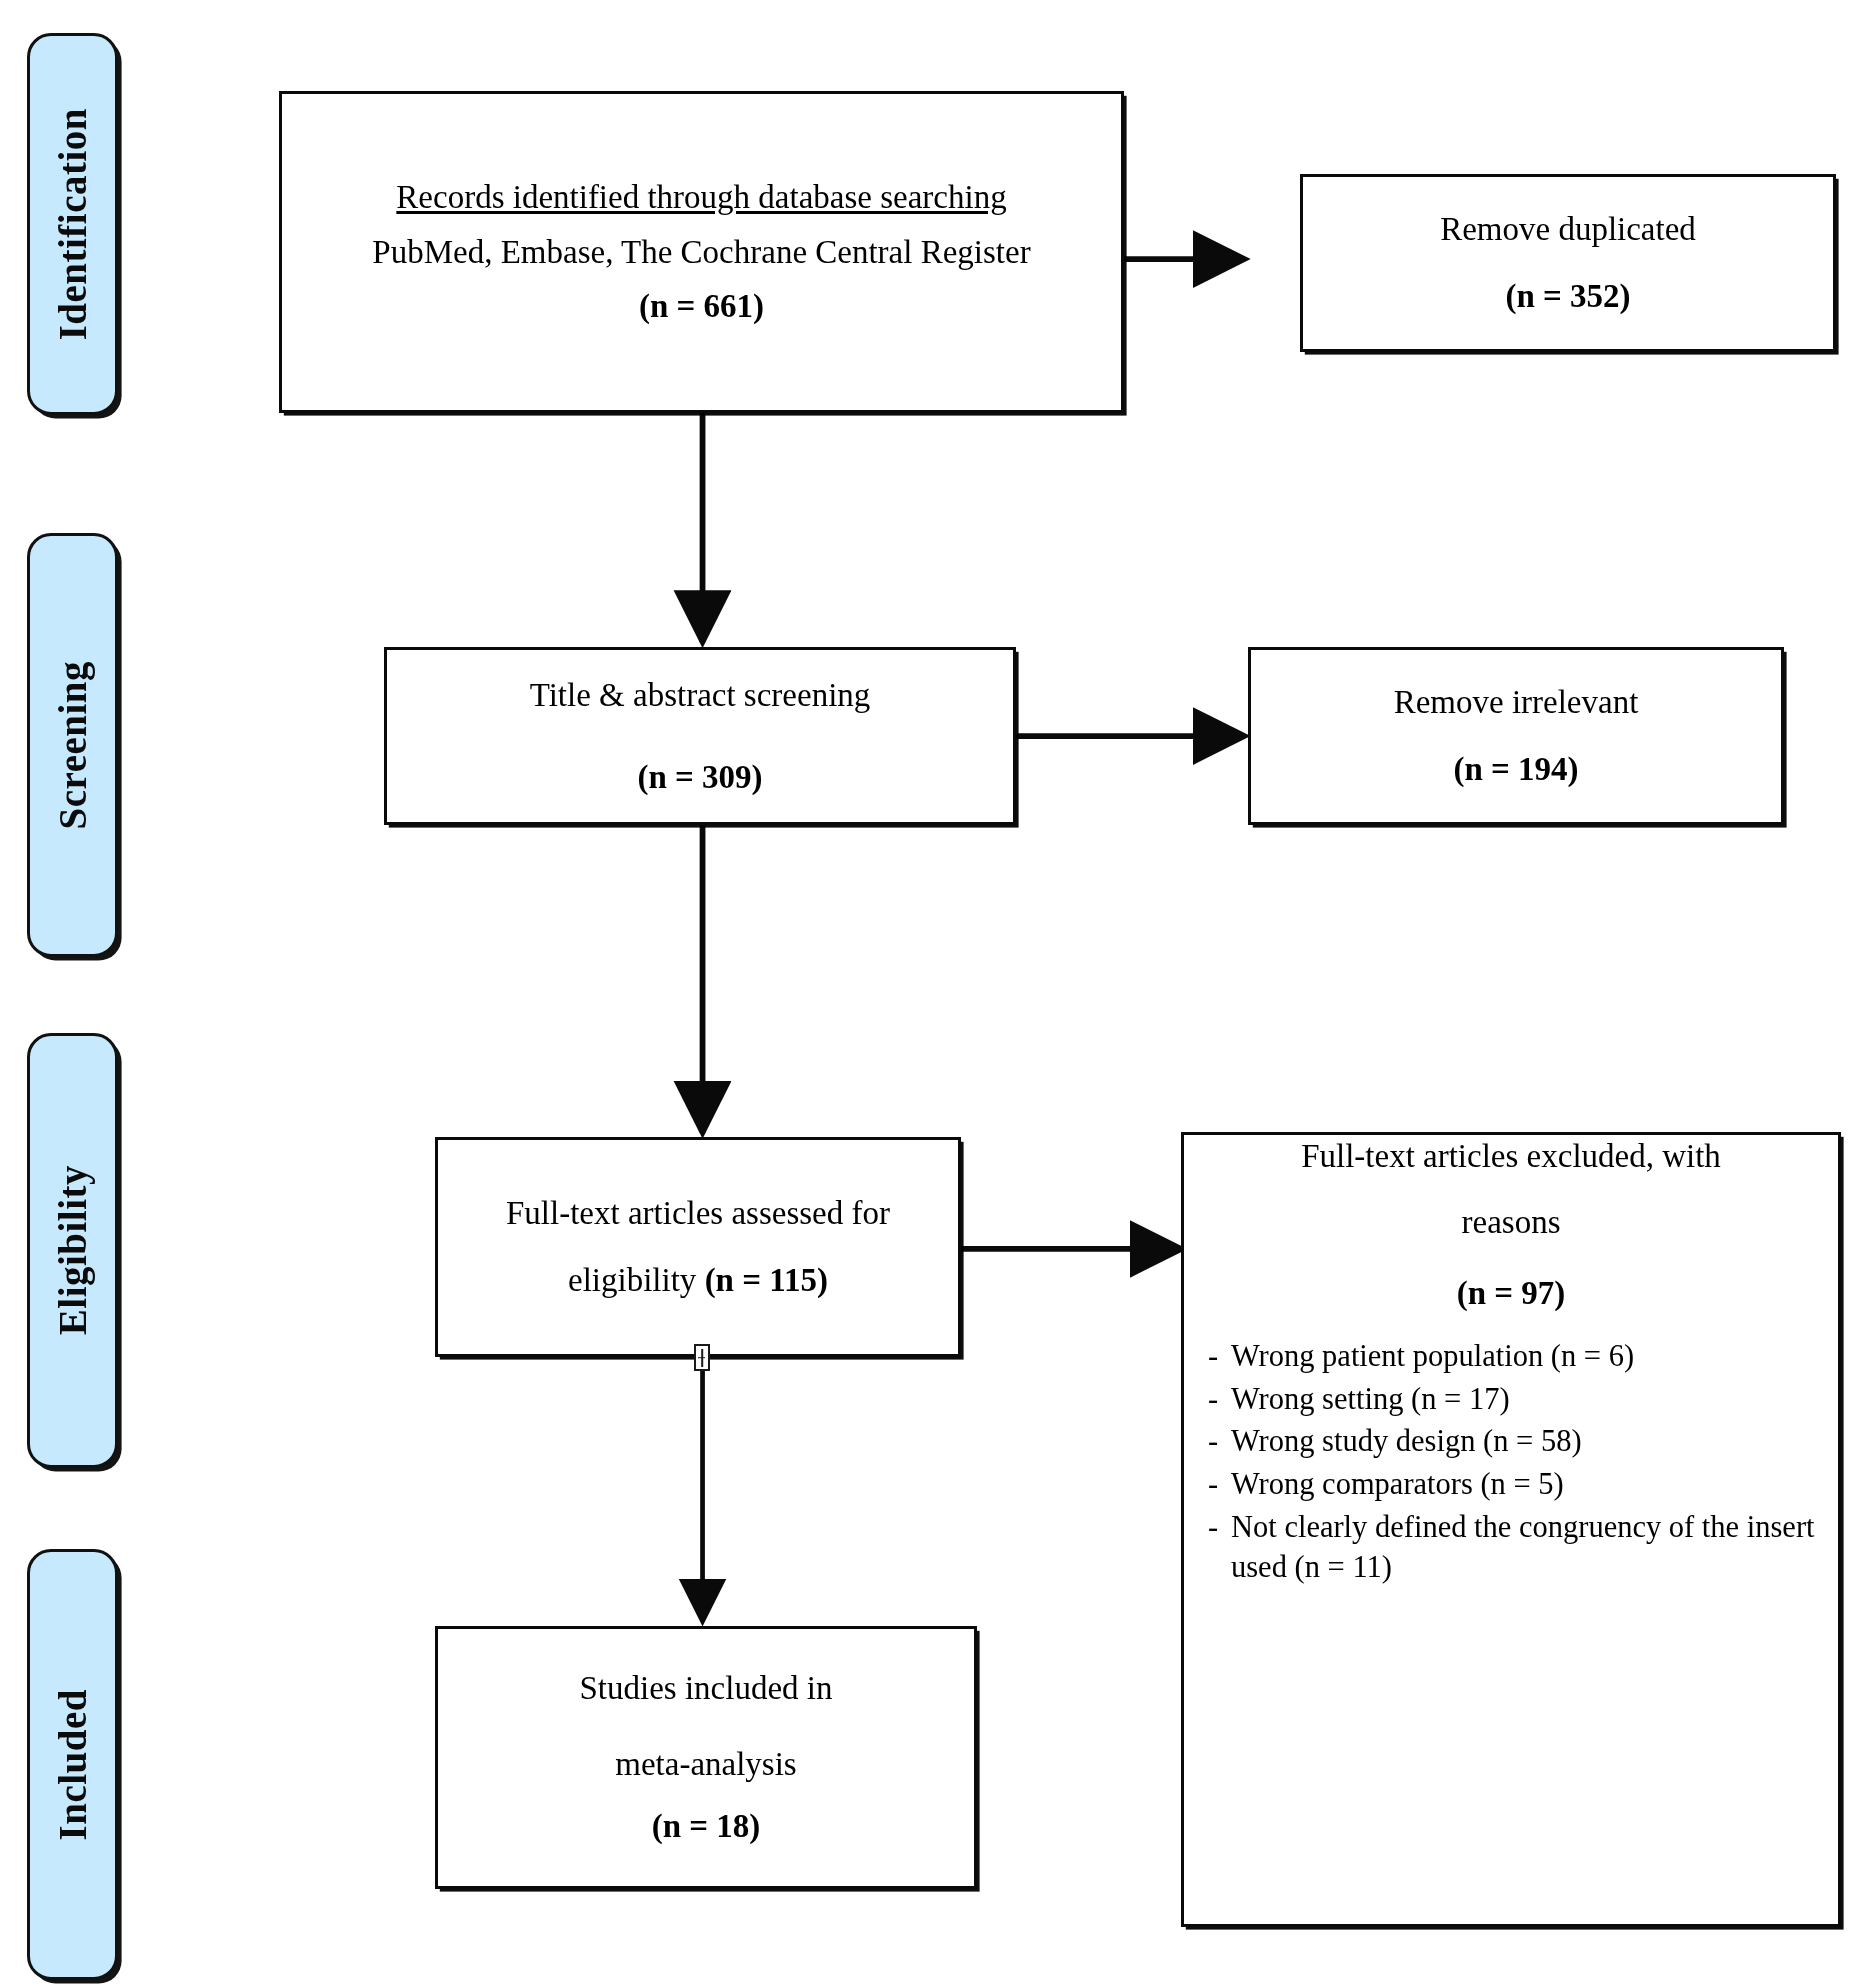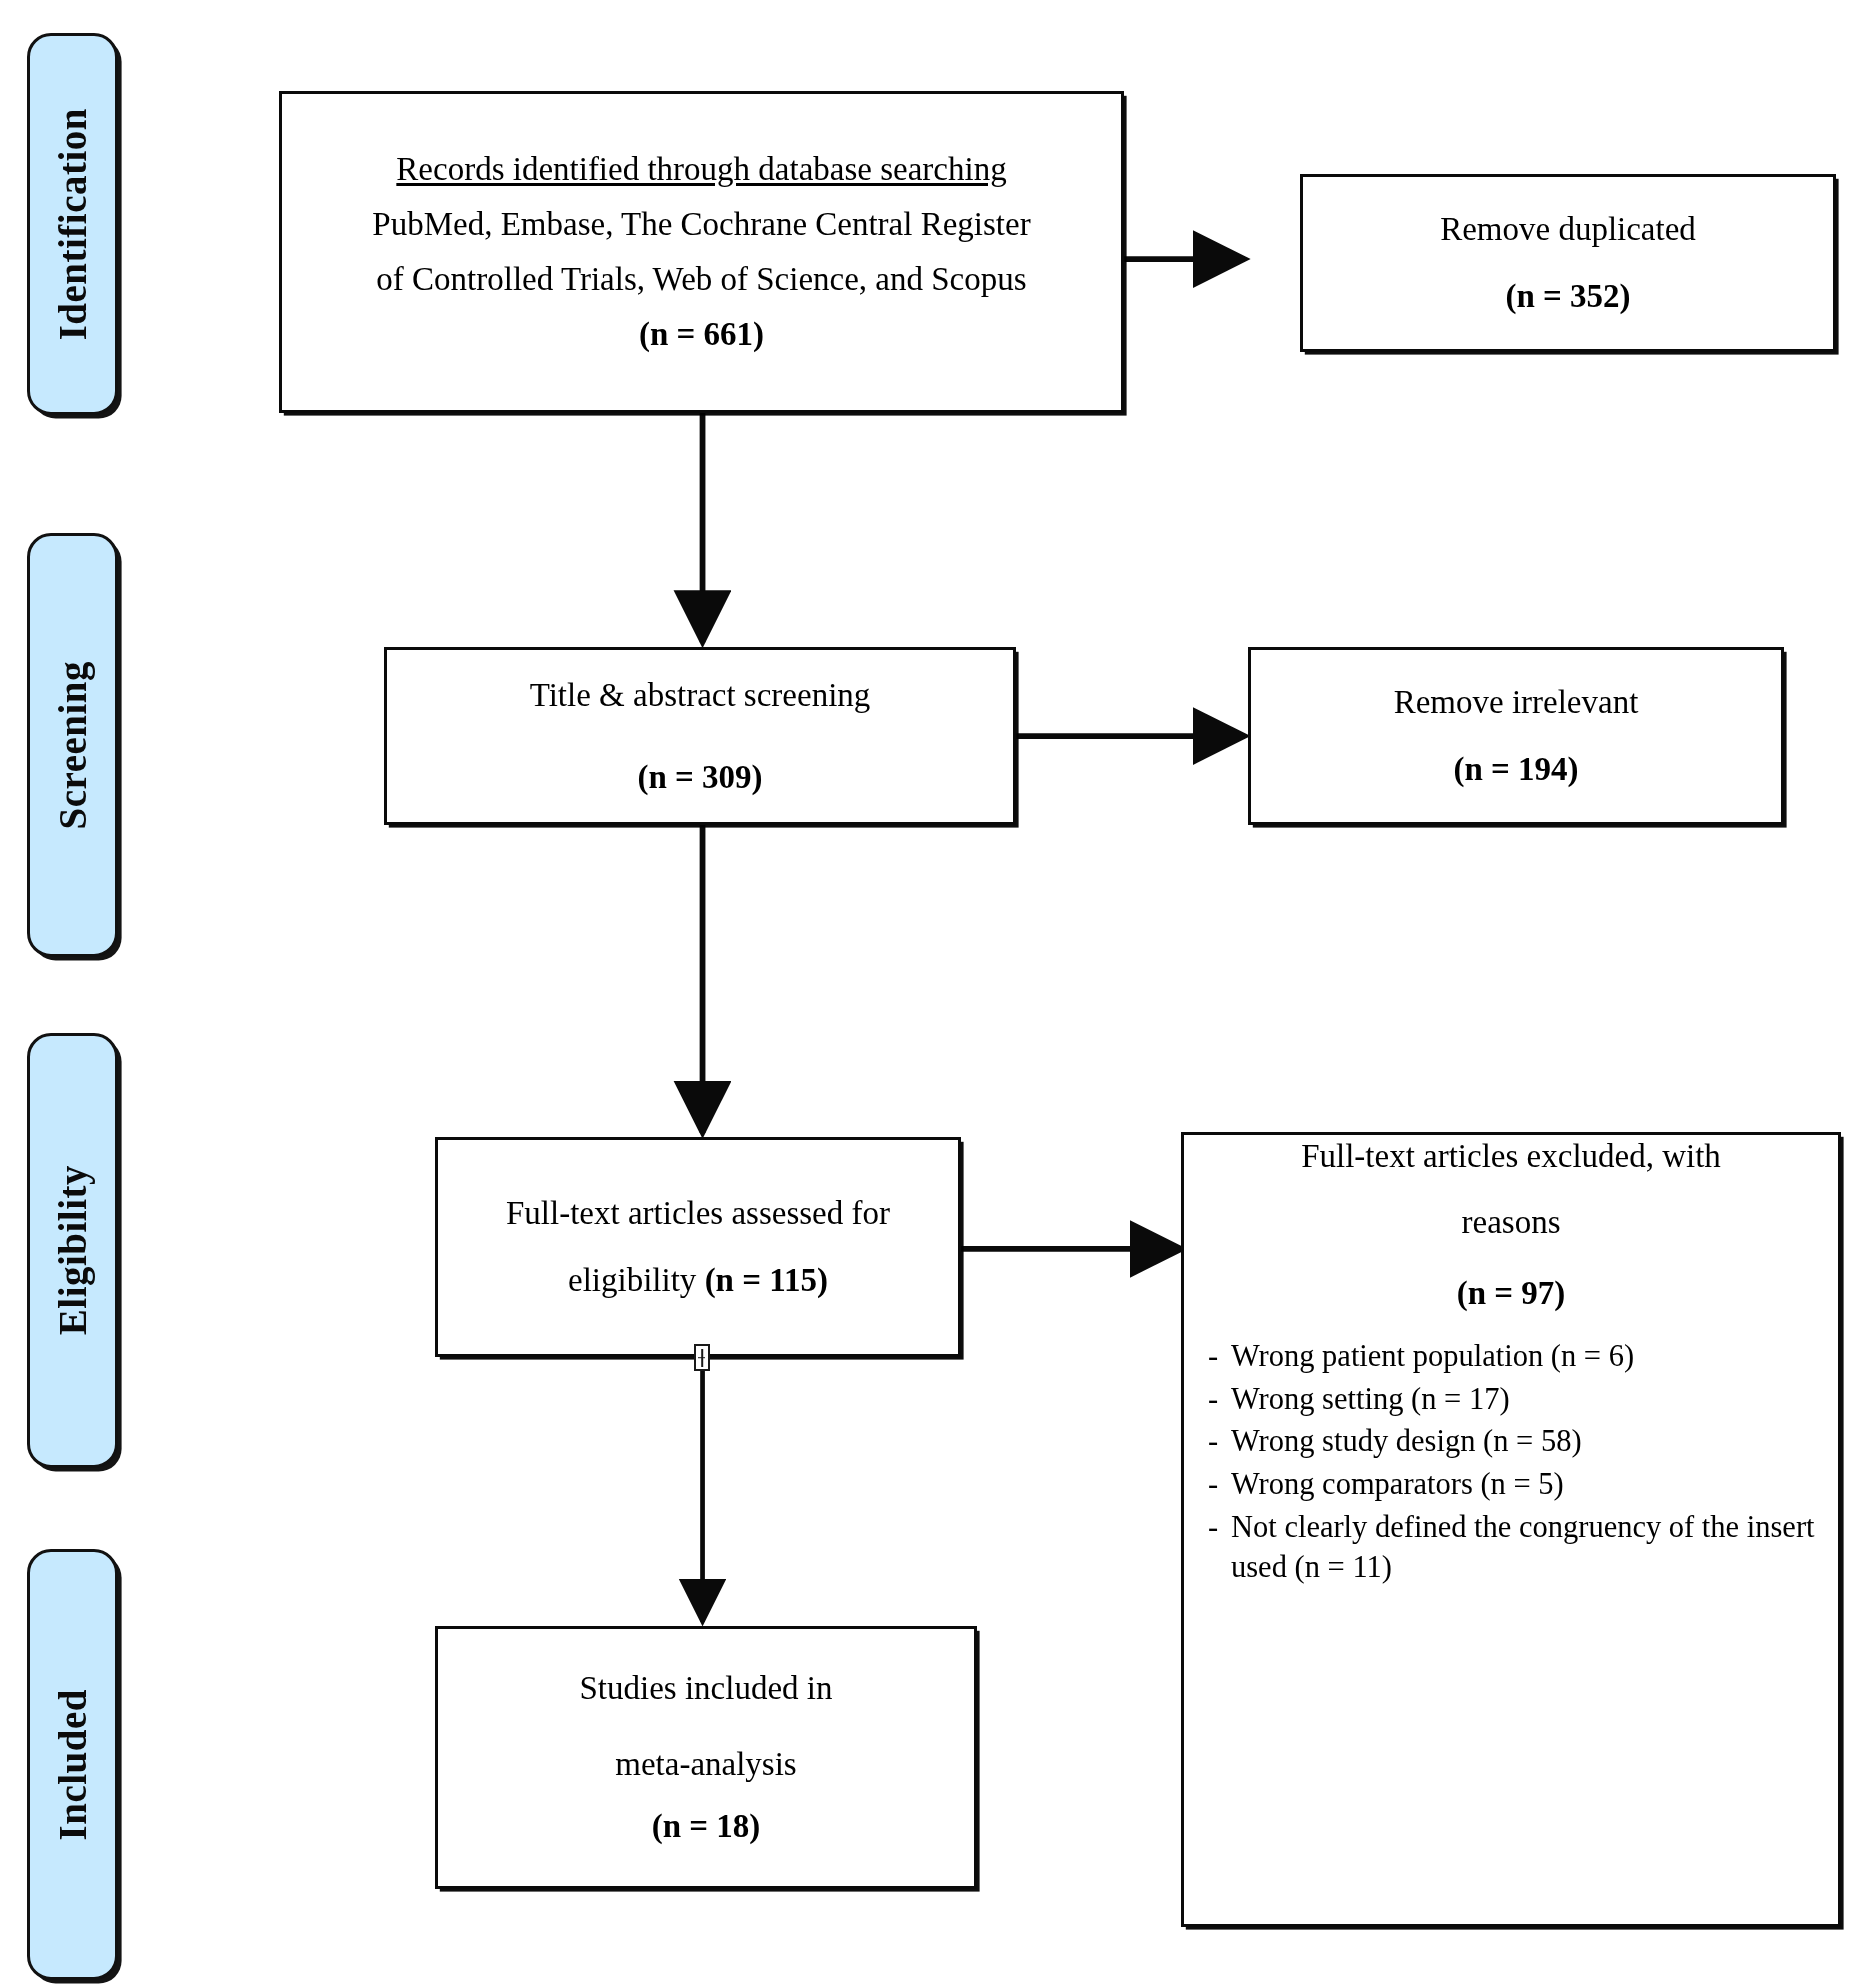--- a/index.html
+++ b/index.html
@@ -145,21 +145,20 @@
     <span class="pill-label">Eligibility</span>
   </div>
 
   <div class="pill" style="left:27px;  top:1549px; width:91px; height:431px;">
     <span class="pill-label">Included</span>
   </div>
 
   <div class="fbox" style="left:279px; top:91px; width:845px; height:322px;">
     <div class="line uline">Records identified through database searching</div>
     <div class="line">PubMed, Embase, The Cochrane Central Register</div>
-    <div class="line">of Controlled Trials, Web of Science, and Scopus</div>
     <div class="line bold">(n = 661)</div>
   </div>
 
   <div class="fbox" style="left:1300px; top:174px; width:536px; height:178px;">
     <div class="line">Remove duplicated</div>
     <div class="line bold" style="margin-top:12.6px;">(n = 352)</div>
   </div>
 
   <div class="fbox" style="left:384px; top:647px; width:632px; height:178px;">
     <div class="line">Title &amp; abstract screening</div>

